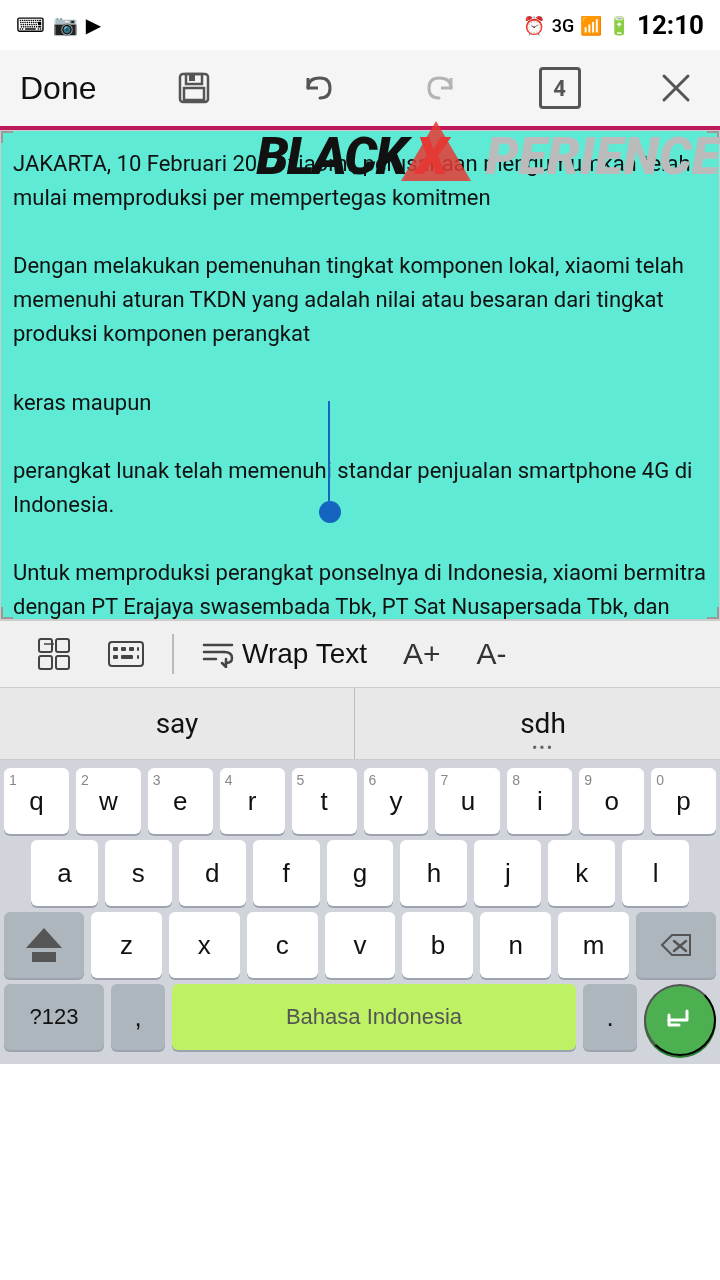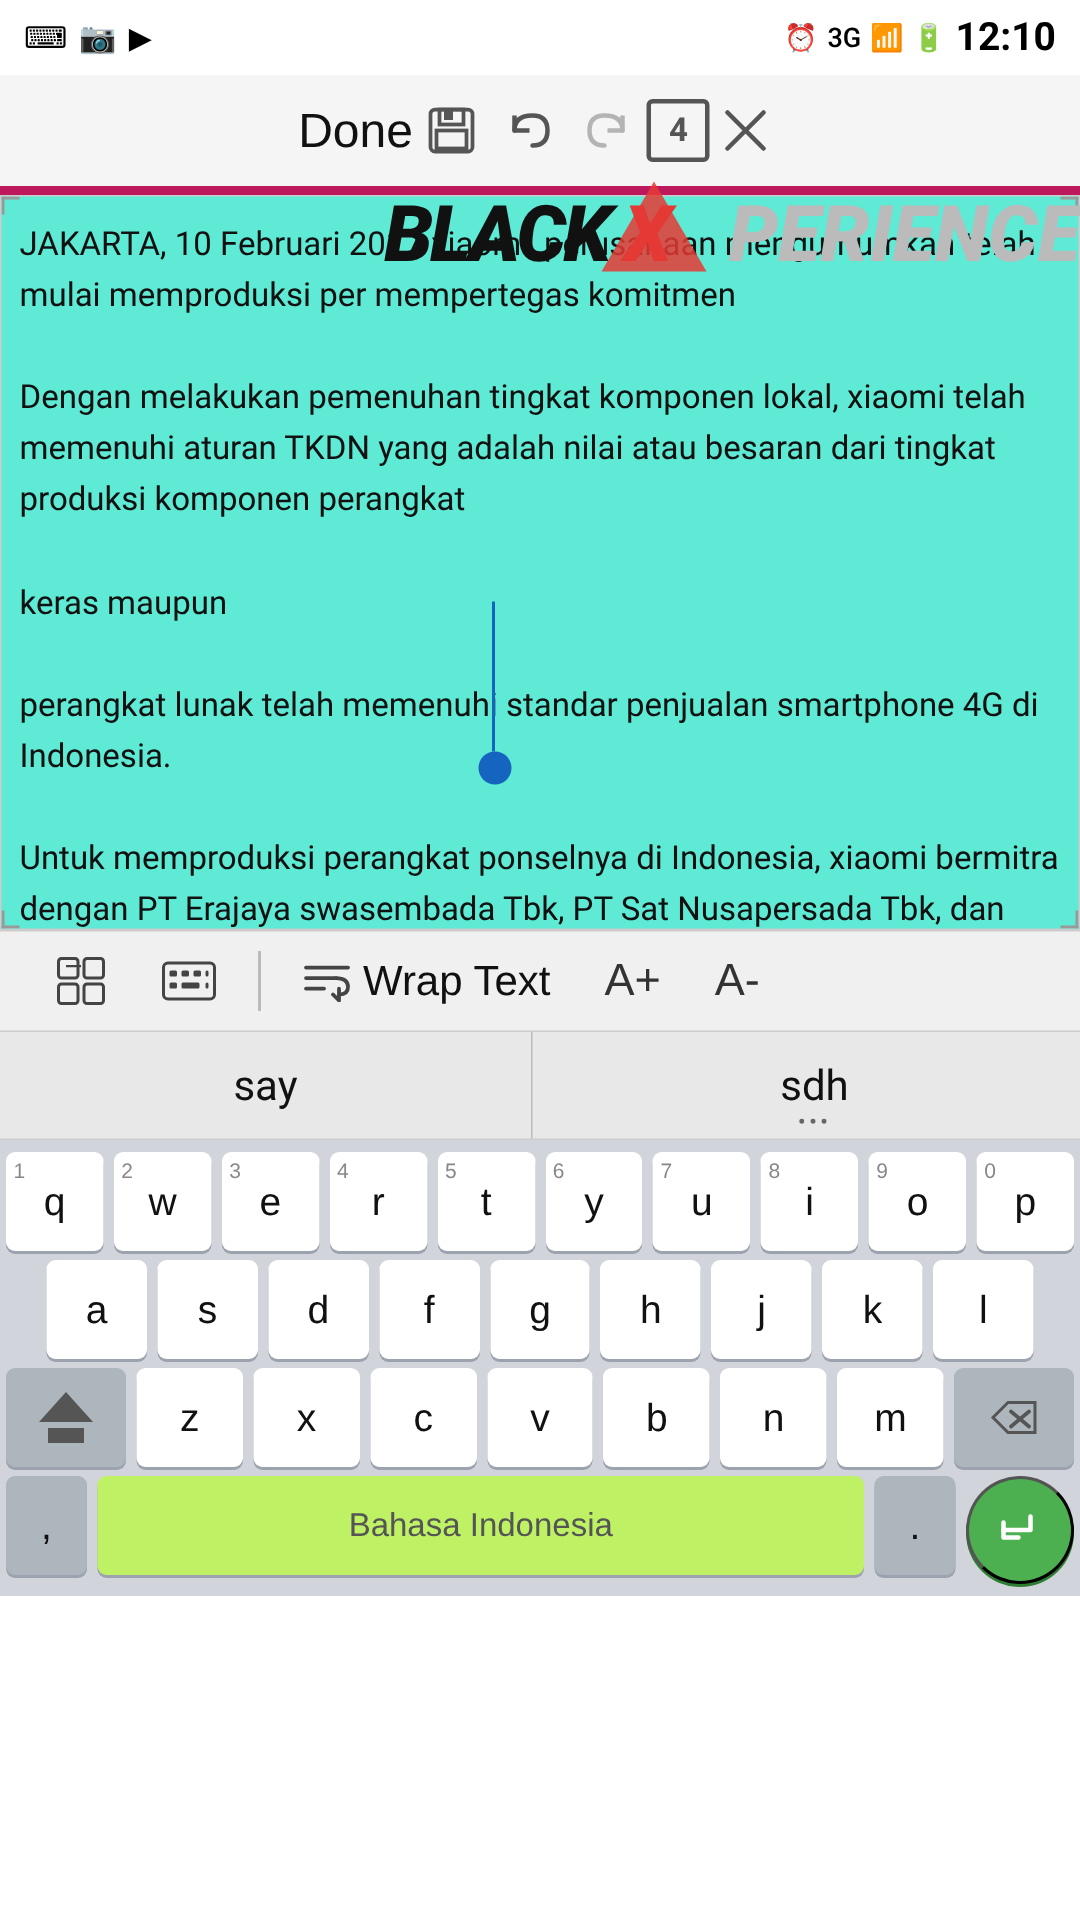--- a/index.html
+++ b/index.html
@@ -42,23 +42,23 @@
       font-weight: bold;
     }
 
     
     .toolbar {
       width: 100%;
       height: 80px;
       background: #f5f5f5;
       display: flex;
       align-items: center;
-      justify-content: center;
-      padding: 0 40px;
-      border-bottom: 6px solid #be185d;
+      justify-content: space-between;
+      padding: 0 20px;
+      border-bottom: 4px solid #be185d;
     }
     .toolbar-btn {
       background: none;
       border: none;
       cursor: pointer;
       display: flex;
       align-items: center;
       justify-content: center;
       padding: 8px;
       font-size: 28px;
@@ -511,20 +511,23 @@
     <button class="key key-backspace key-dark">
       <svg width="36" height="28" viewBox="0 0 36 28">
         <path d="M14 4 L4 14 L14 24 L32 24 L32 4 Z" fill="none" stroke="#555" stroke-width="2"></path>
         <line x1="16" y1="10" x2="28" y2="20" stroke="#555" stroke-width="2.5" stroke-linecap="round"></line>
         <line x1="28" y1="10" x2="16" y2="20" stroke="#555" stroke-width="2.5" stroke-linecap="round"></line>
       </svg>
     </button>
   </div>
 
   <div class="keyboard-row">
+    <button class="key key-special">
+      <span>?123</span>
+    </button>
     <button class="key key-dark" style="flex:0 0 54px;">
       <span>,</span>
     </button>
     <button class="key key-space">
       <span style="font-size:22px; color:#555;">Bahasa Indonesia</span>
     </button>
     <button class="key key-dark key-period">
       <span>.</span>
     </button>
     <button class="key-enter">

